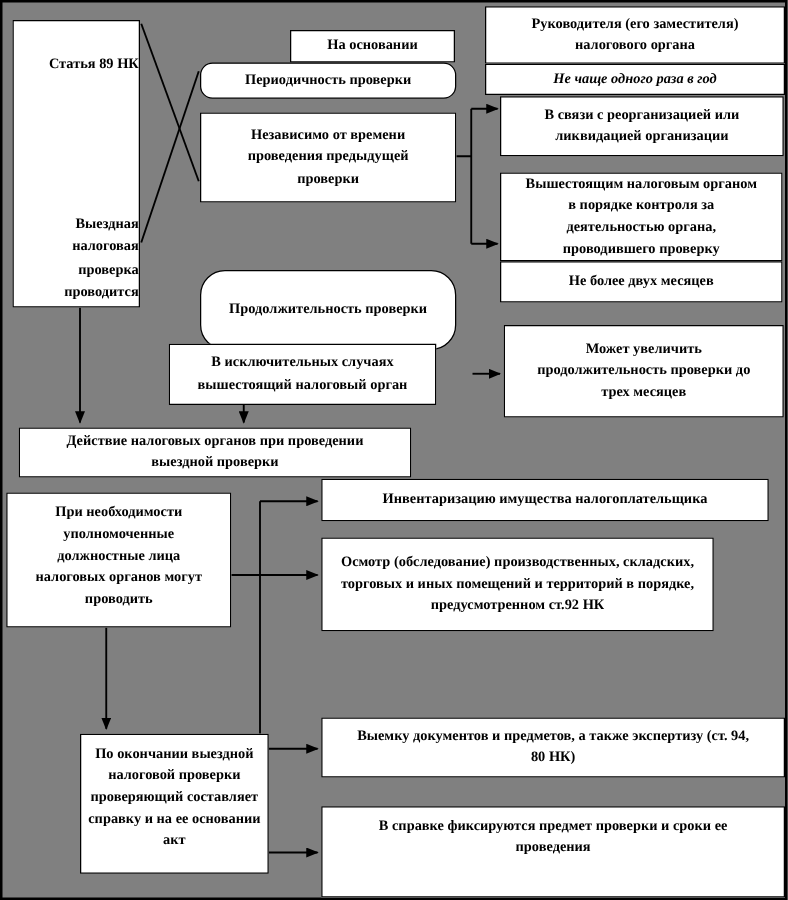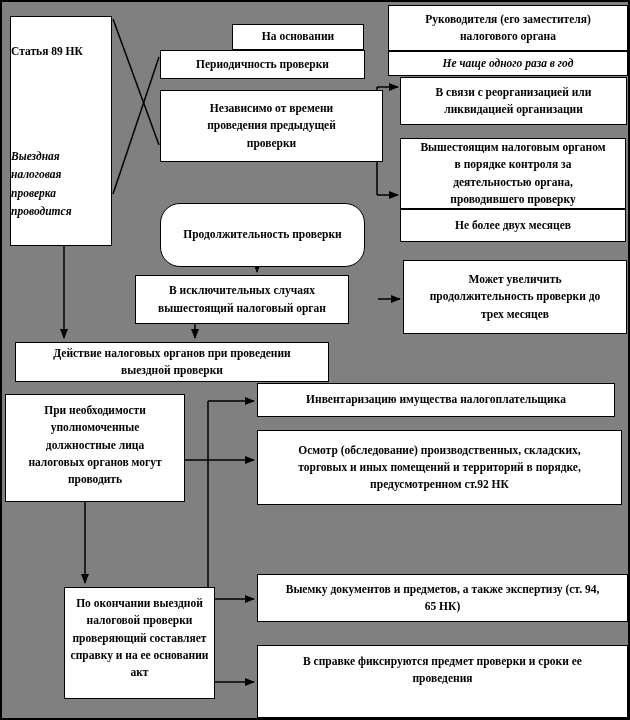--- a/index.html
+++ b/index.html
@@ -36,25 +36,25 @@
     align-items: center;
     justify-content: center;
     padding: 2px 3px;
   }
   .node.top-align {
     align-items: flex-start;
     padding-top: 7px;
   }
   .node.article {
     display: block;
-    text-align: left;
+    text-align: right;
     padding: 0;
   }
   .node.article .article-title { margin-top: 9px; }
-  .node.article .article-body  { margin-top: 69px; line-height: 1.6; font-style: italic; }
+  .node.article .article-body  { margin-top: 92px; line-height: 1.6; }
 </style>
 </head>
 <body>
 
 <div id="canvas" style="--bg: #808080; --boxfill: #ffffff; --line: #000000;">
 
   <svg id="wires" viewBox="0 0 630 720" xmlns="http://www.w3.org/2000/svg">
     <defs>
       <marker id="arrow" viewBox="0 0 10 8" refX="9" refY="4" markerWidth="10" markerHeight="8" markerUnits="userSpaceOnUse" orient="auto">
         <path d="M0,0 L10,4 L0,8 Z" fill="#000"></path>
@@ -92,27 +92,27 @@
   <div class="node article" style="left:8px; top:14px; width:102px; height:230px;">
     <div class="article-title">Статья 89 НК</div>
     <div class="article-body">Выездная
 налоговая
 проверка
 проводится</div>
   </div>
 
   <div class="node" style="left:230px; top:22px; width:132px; height:26px;">На основании</div>
 
-  <div class="node" style="left:158px; top:48px; width:205px; height:29px;">Периодичность проверки</div>
+  <div class="node" style="left:158px; top:48px; width:205px; height:29px;border-radius:10px;">Периодичность проверки</div>
 
-  <div class="node" style="left:158px; top:88px; width:223px; height:72px;">Независимо от времени
+  <div class="node" style="left:158px; top:88px; width:205px; height:72px;">Независимо от времени
 проведения предыдущей
 проверки</div>
 
-  <div class="node" style="left:158px; top:201px; width:205px; height:64px;border-radius:20px;">Продолжительность проверки</div>
+  <div class="node" style="left:158px; top:214px; width:205px; height:64px;border-radius:20px;">Продолжительность проверки</div>
 
   <div class="node" style="left:133px; top:273px; width:214px; height:49px;">В исключительных случаях
 вышестоящий налоговый орган</div>
 
   <div class="node" style="left:386px; top:3px; width:240px; height:46px;">Руководителя (его заместителя)
 налогового органа</div>
 
   <div class="node" style="left:386px; top:49px; width:240px; height:25px;font-style:italic;">Не чаще одного раза в год</div>
 
   <div class="node" style="left:398px; top:75px; width:227px; height:48px;">В связи с реорганизацией или
@@ -133,29 +133,29 @@
 выездной проверки</div>
 
   <div class="node top-align" style="left:3px; top:392px; width:180px; height:108px;">При необходимости
 уполномоченные
 должностные лица
 налоговых органов могут
 проводить</div>
 
   <div class="node" style="left:255px; top:381px; width:358px; height:34px;">Инвентаризацию имущества налогоплательщика</div>
 
-  <div class="node" style="left:255px; top:428px; width:365px; height:75px;">Осмотр (обследование) производственных, складских,
+  <div class="node" style="left:255px; top:428px; width:314px; height:75px;">Осмотр (обследование) производственных, складских,
 торговых и иных помещений и территорий в порядке,
 предусмотренном ст.92 НК</div>
 
   <div class="node top-align" style="left:62px; top:585px; width:151px; height:112px;">По окончании выездной
 налоговой проверки
 проверяющий составляет
 справку и на ее основании
 акт</div>
 
   <div class="node" style="left:255px; top:572px; width:371px; height:48px;">Выемку документов и предметов, а также экспертизу (ст. 94,
-65 НК)</div>
+80 НК)</div>
 
   <div class="node top-align" style="left:255px; top:643px; width:371px; height:73px;">В справке фиксируются предмет проверки и сроки ее
 проведения</div>
 
 </div>
 
 </body></html>

